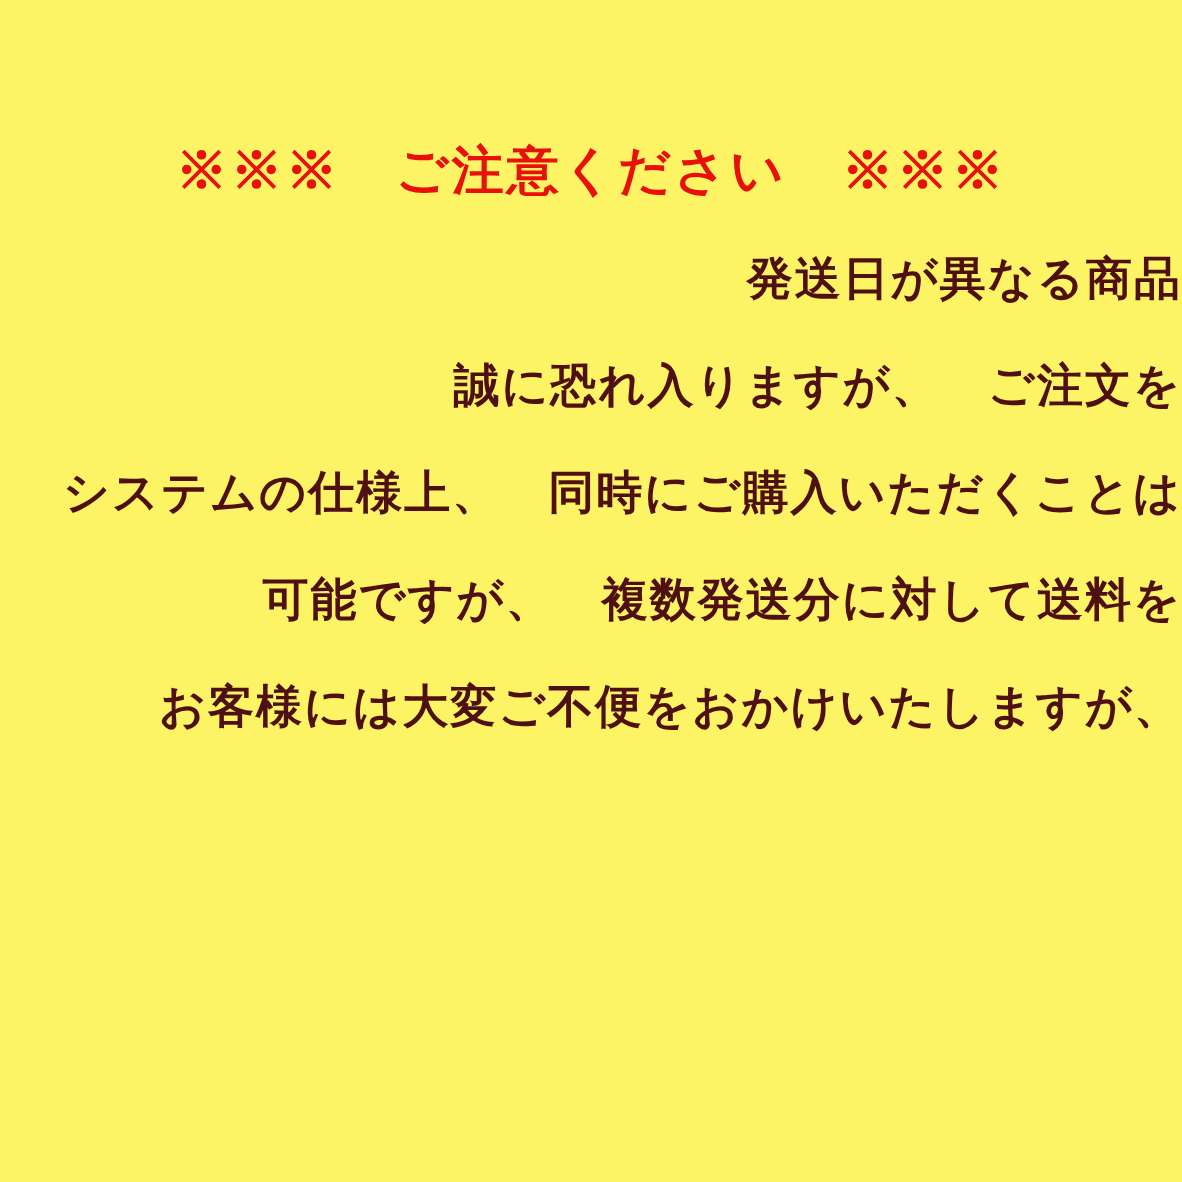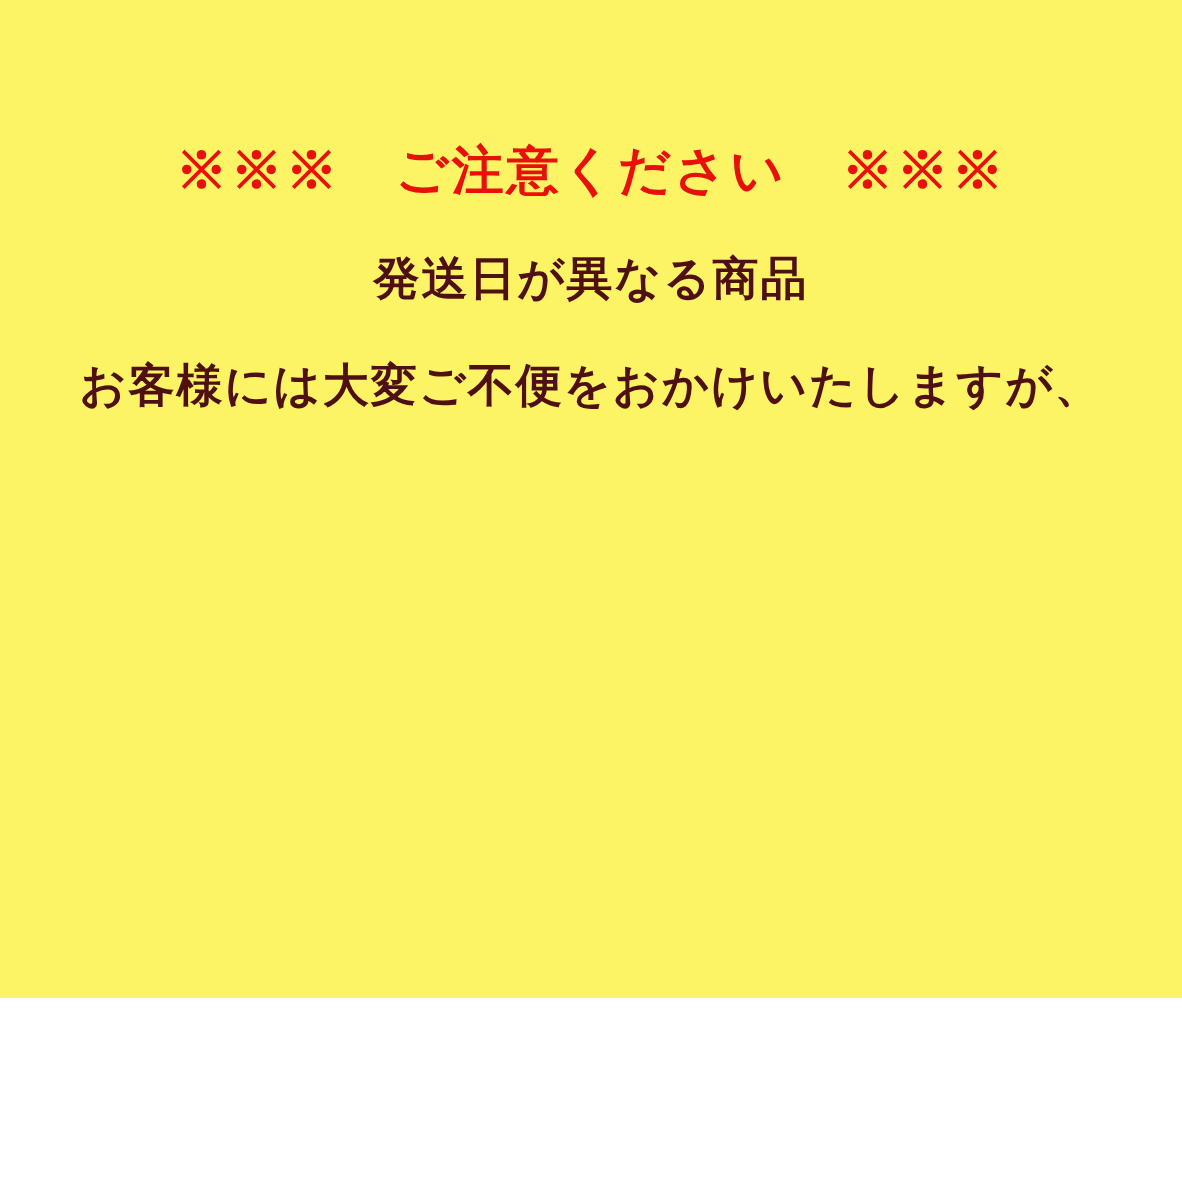--- a/index.html
+++ b/index.html
@@ -2,21 +2,21 @@
 <html lang="ja"><head>
 <meta charset="utf-8">
 <style>
   html, body {
     margin: 0;
     padding: 0;
   }
   .canvas {
     position: relative;
     width: 1182px;
-    height: 998px;
+    height: 1182px;
     background: #FCF365;
     overflow: hidden;
     font-family: "DejaVu Serif", "Liberation Serif", serif;
   }
   .notice {
     position: absolute;
     top: 96px;
     left: 0;
     width: 100%;
     text-align: center;
@@ -28,28 +28,32 @@
     font-weight: bold;
     color: #E8100A;
     letter-spacing: 3px;
   }
   .notice-line {
     font-size: 46px;
     line-height: 69px;
     font-weight: 600;
     color: #4E1012;
     letter-spacing: 2px;
+    text-align: right;
   }
 </style>
 </head>
 <body>
 
 <div class="canvas">
   <div class="notice">
     <div class="notice-header">※※※　ご注意ください　※※※</div>
     <div class="notice-line">発送日が異なる商品</div>
+    <div class="notice-line">誠に恐れ入りますが、　ご注文を</div>
+    <div class="notice-line">システムの仕様上、　同時にご購入いただくことは</div>
+    <div class="notice-line">可能ですが、　複数発送分に対して送料を</div>
     <div class="notice-line">お客様には大変ご不便をおかけいたしますが、</div>
     
     
     
     
   </div>
 </div>
 
 </body></html>

